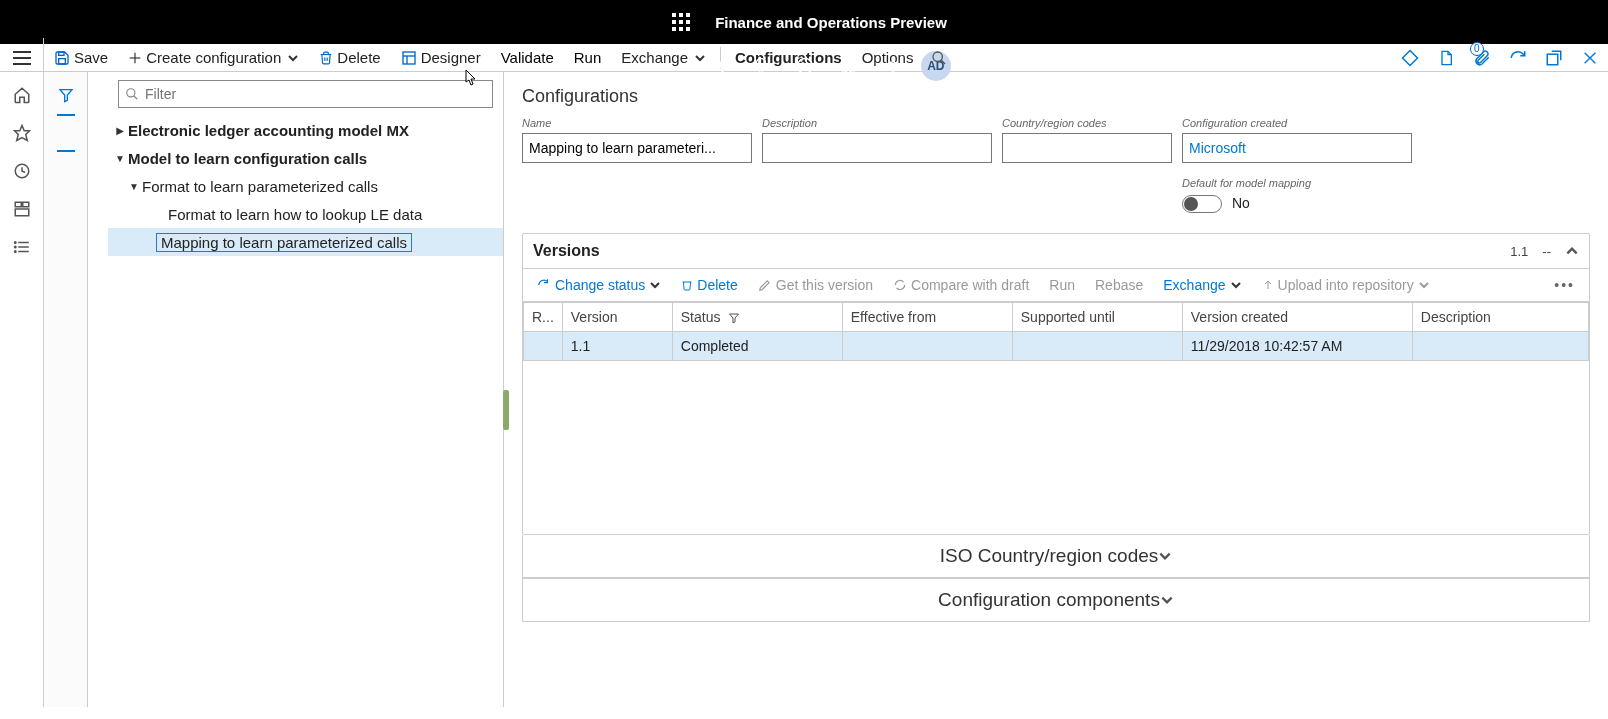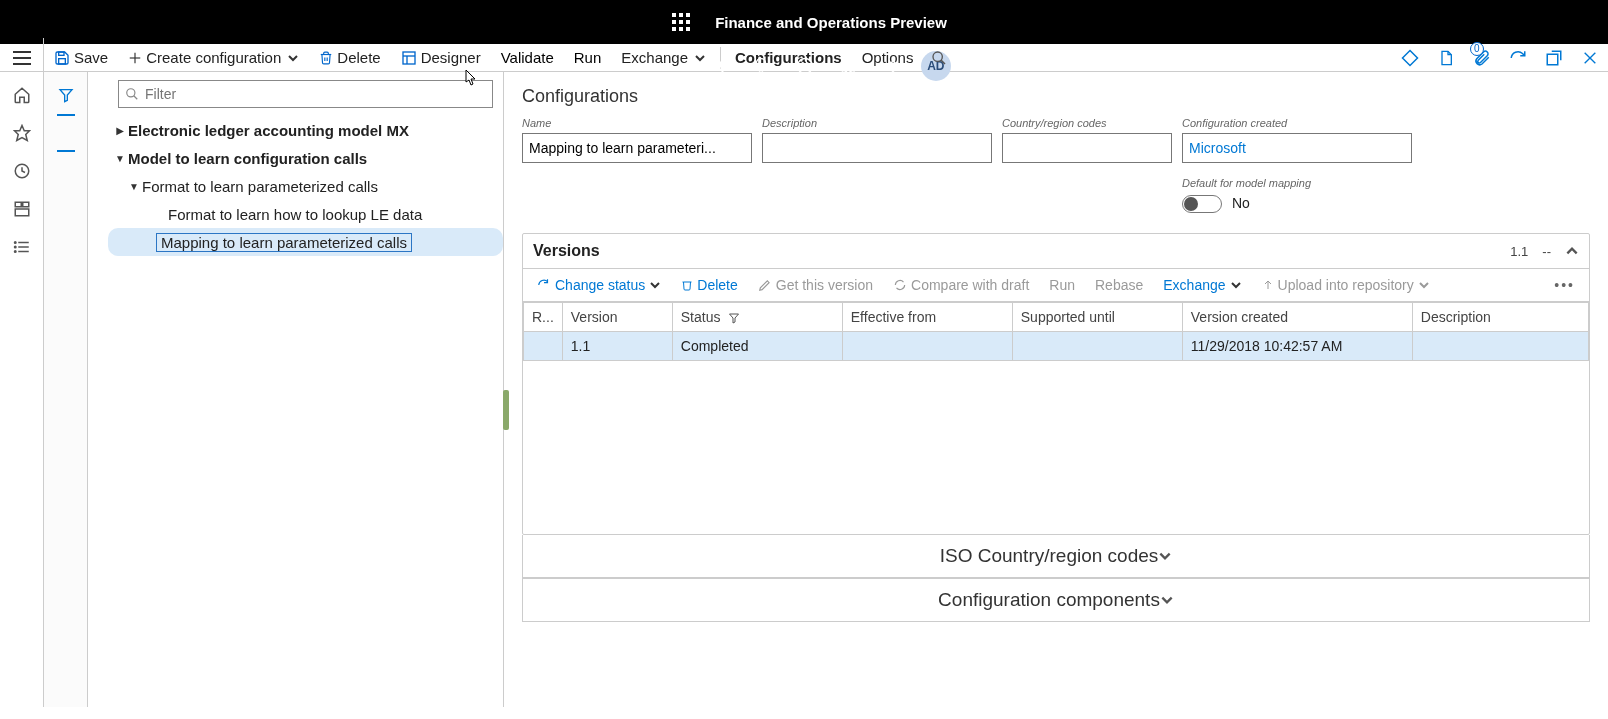--- a/index.html
+++ b/index.html
@@ -59,21 +59,21 @@
   .filtercol .fbtn.lines {color:#0078d4;}
   .fbtn.lines-inner{width:18px;border-top:2px solid #0078d4;border-bottom:2px solid #0078d4;padding:3px 0;}
 
   
   .treepanel {width:396px;border-right:1px solid var(--border);display:flex;flex-direction:column;position:relative;margin-left:20px;}
   .treepanel .filterbox {margin:8px 10px;height:28px;border:1px solid #888;display:flex;align-items:center;padding:0 6px;gap:4px;}
   .treepanel .filterbox input {border:none;outline:none;flex:1;font-size:14px;}
   .tree {flex:1;overflow:auto;padding-bottom:8px;}
   .tree-row {display:flex;align-items:center;height:28px;padding-left:4px;cursor:pointer;white-space:nowrap;font-size:15px;}
   .tree-row .tw {width:16px;display:flex;align-items:center;justify-content:center;font-size:10px;color:#333;}
-  .tree-row.sel {background:var(--sel-row);border-radius:10px;}
+  .tree-row.sel {background:var(--sel-row);}
   .tree-row.sel .label {border:1px solid #2b76c5;padding:0 4px;}
   .tree-row.bold .label {font-weight:700;}
 
   .splitter-handle {position:absolute;right:-6px;top:50%;width:6px;height:40px;background:#8aa96a;cursor:col-resize;border-radius:2px;}
 
   
   .details {flex:1;overflow:auto;padding:10px 18px 20px 18px;}
   .section-title {font-size:18px;color:#333;margin:4px 0 10px 0;}
   .form-grid {display:grid;grid-template-columns: 230px 230px 170px 230px;gap:8px 10px;align-items:start;}
   .fld label {font-size:11px;color:#666;display:block;margin-bottom:4px;font-style:italic;}

